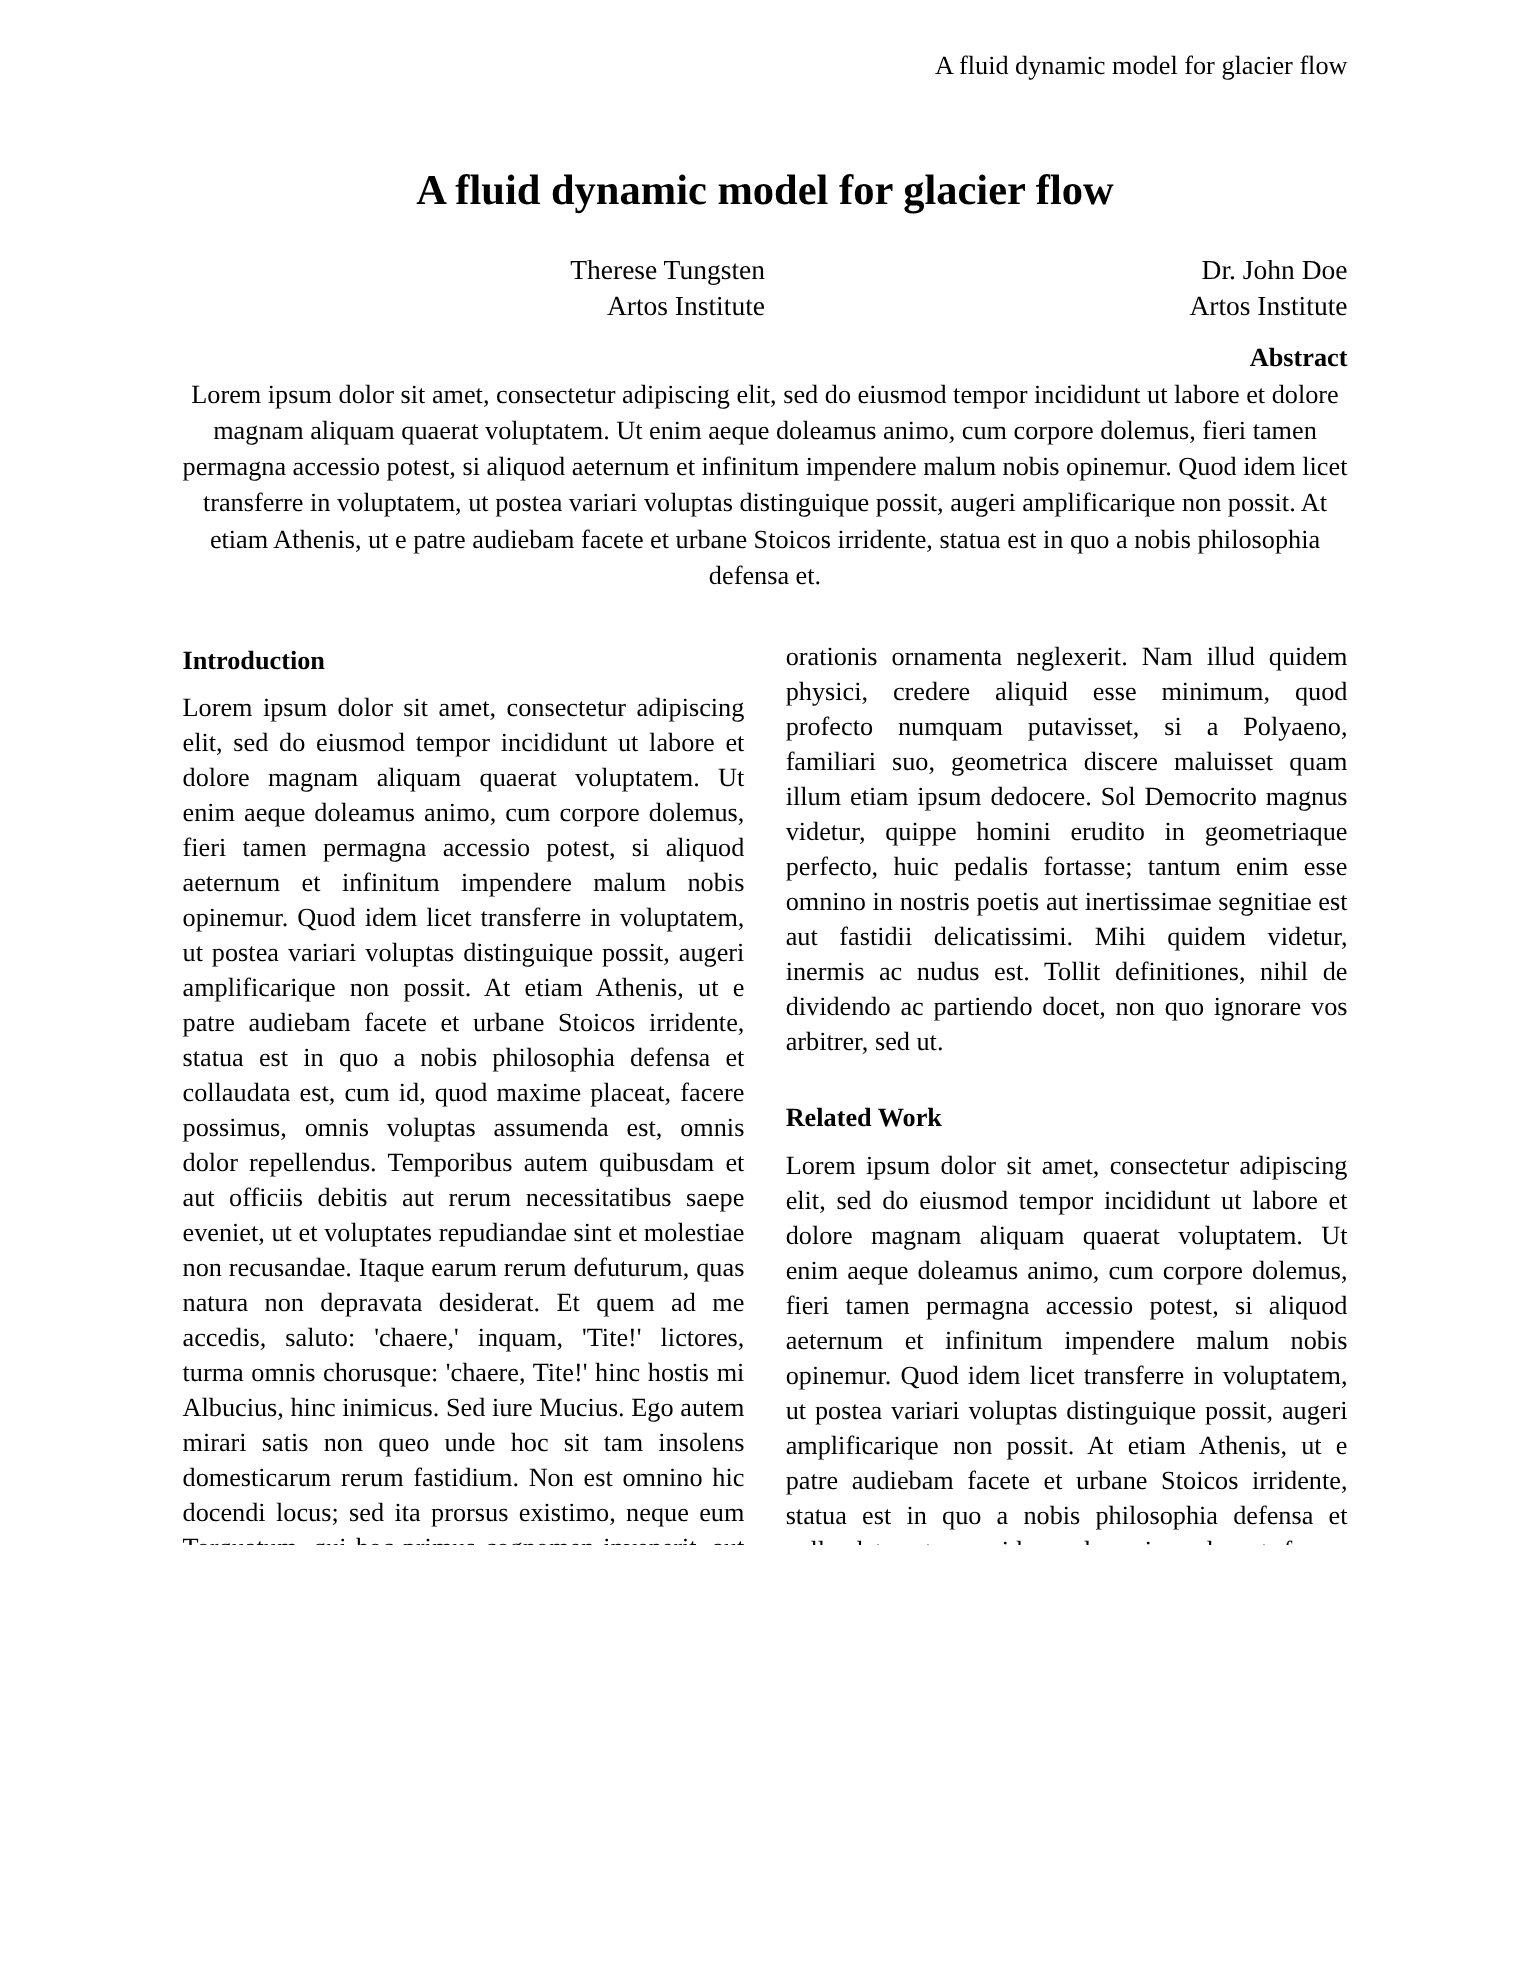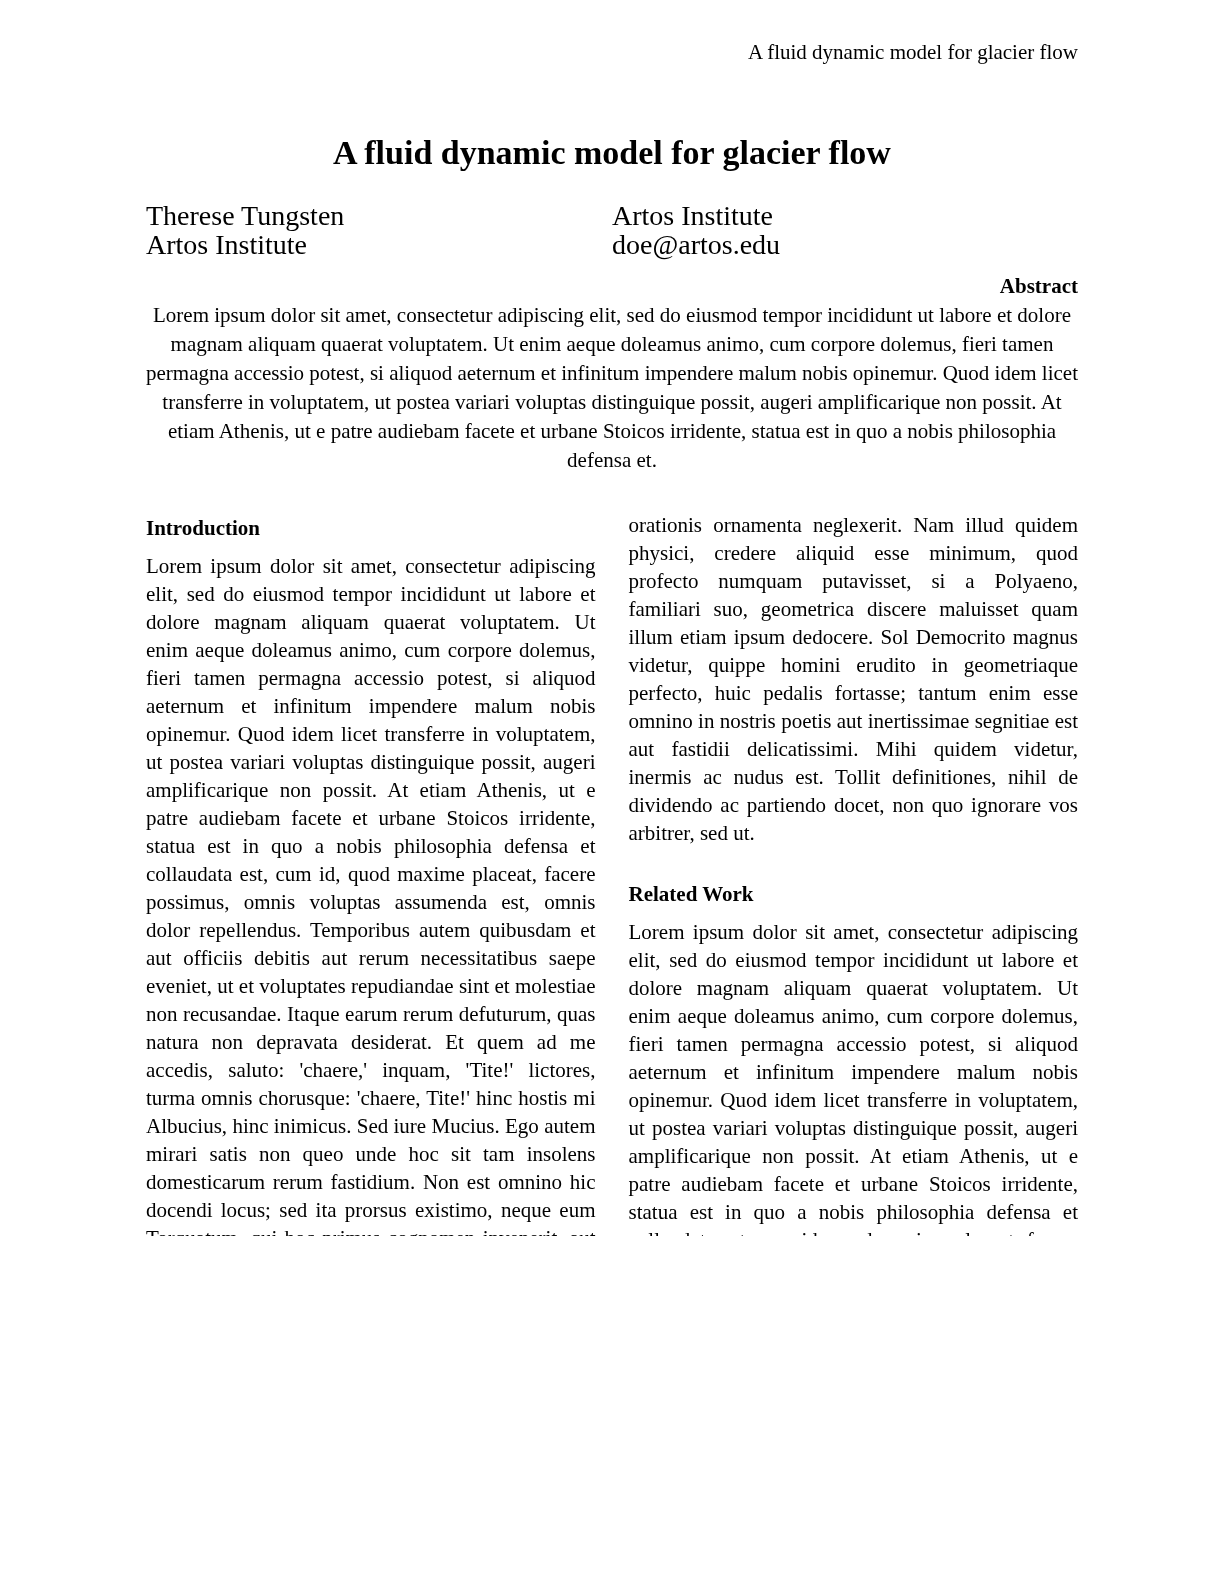--- a/index.html
+++ b/index.html
@@ -27,22 +27,22 @@
     line-height: 41px;
     font-weight: bold;
     text-align: center;
   }
   .authors {
     display: flex;
     margin-top: 28px;
   }
   .author {
     flex: 1;
-    text-align: left;
-    font-size: 28px;
+    text-align: right;
+    font-size: 22px;
     line-height: 29px;
   }
   .abstract-heading {
     margin-top: 13px;
     text-align: right;
     font-weight: bold;
     font-size: 21px;
     line-height: 29px;
   }
   .abstract-text {
@@ -93,22 +93,22 @@
   <div class="content">
 
     <h1 class="title">A fluid dynamic model for glacier flow</h1>
 
     <div class="authors">
       <div class="author">
         <div>Therese Tungsten</div>
         <div>Artos Institute</div>
       </div>
       <div class="author">
+        <div>Dr. John Doe</div>
         <div>Artos Institute</div>
-        <div>doe@artos.edu</div>
       </div>
     </div>
 
     <div>
       <div class="abstract-heading">Abstract</div>
       <div class="abstract-text">Lorem ipsum dolor sit amet, consectetur adipiscing elit, sed do eiusmod tempor incididunt ut labore et dolore magnam aliquam quaerat voluptatem. Ut enim aeque doleamus animo, cum corpore dolemus, fieri tamen permagna accessio potest, si aliquod aeternum et infinitum impendere malum nobis opinemur. Quod idem licet transferre in voluptatem, ut postea variari voluptas distinguique possit, augeri amplificarique non possit. At etiam Athenis, ut e patre audiebam facete et urbane Stoicos irridente, statua est in quo a nobis philosophia defensa et.</div>
     </div>
 
     <div class="columns">
       <h2>Introduction</h2>

